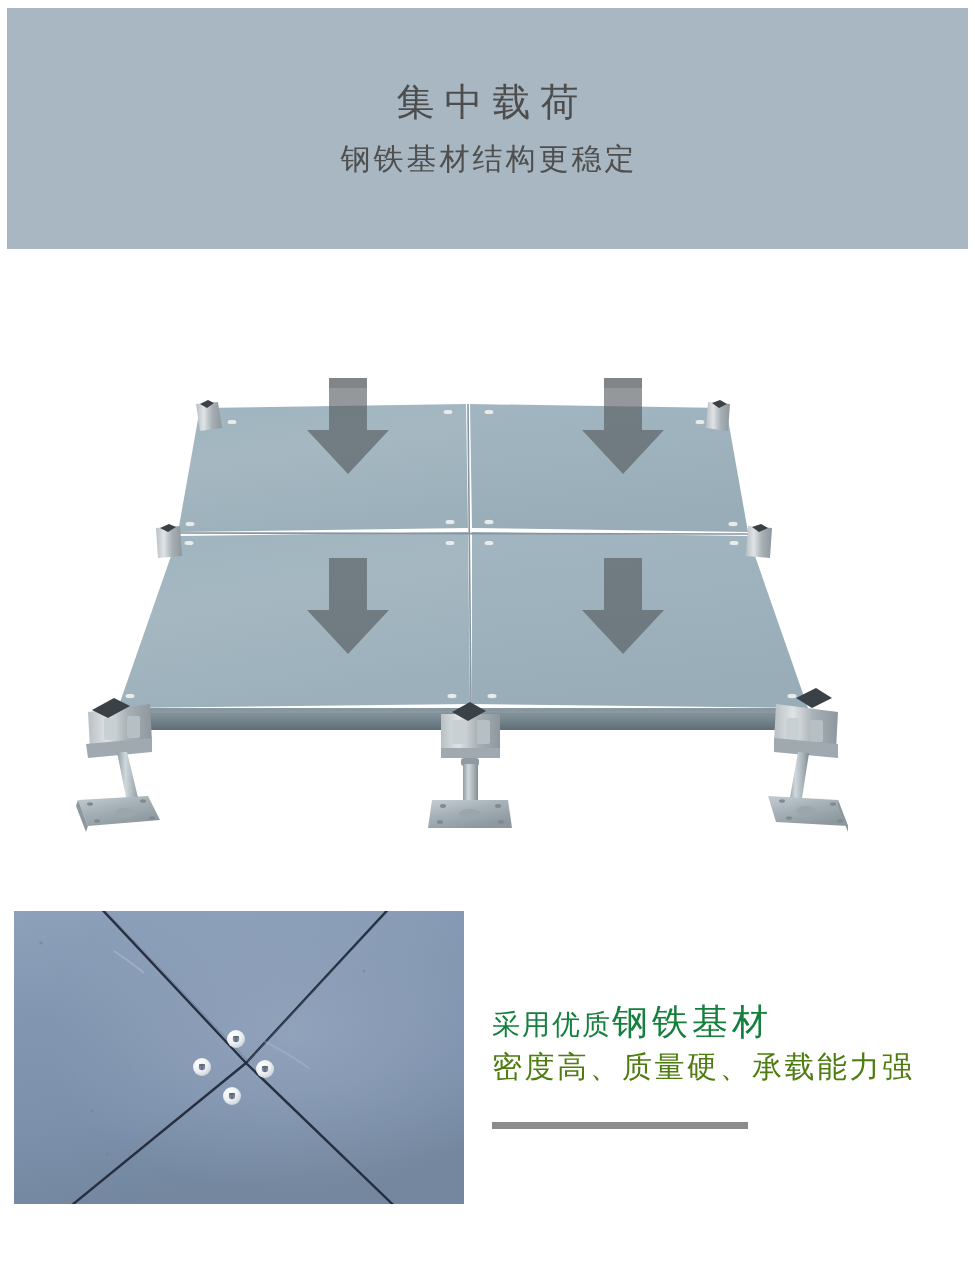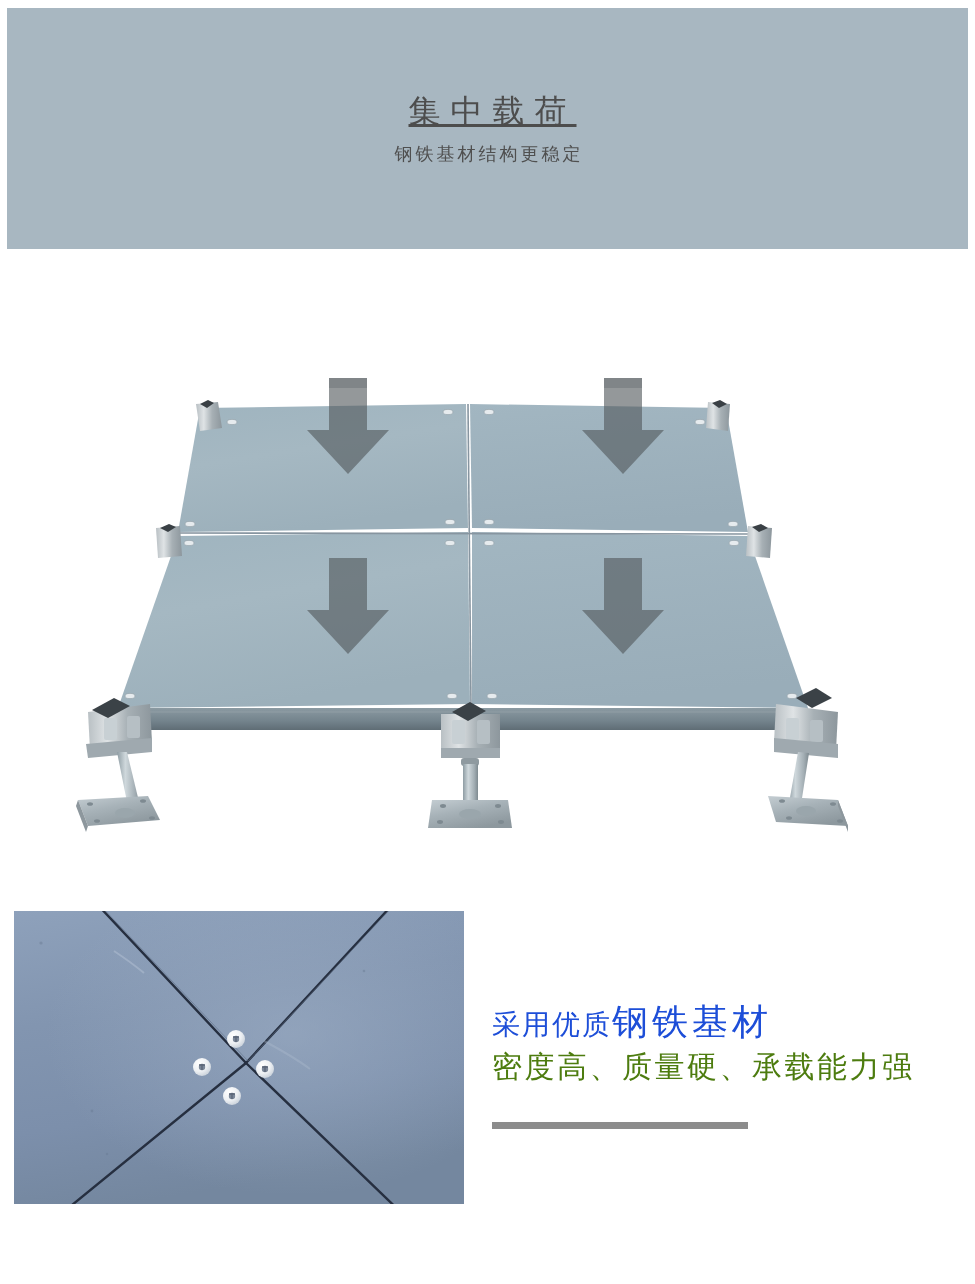--- a/index.html
+++ b/index.html
@@ -14,28 +14,27 @@
   
   .banner {
     position: absolute;
     left: 7px; top: 8px;
     width: 961px; height: 241px;
     background: #a8b7c1;
     display: flex; flex-direction: column;
     align-items: center; justify-content: center;
   }
   .banner-title {
-    font-size: 32px; color: #4d4d4d;
+    font-size: 38px; color: #4d4d4d;
     letter-spacing: 10px; text-indent: 10px;
     font-weight: 400; line-height: 1.25;
     margin-bottom: 12px;
-    text-decoration: underline;
   }
   .banner-sub {
-    font-size: 18px; color: #4f4f4f;
+    font-size: 30px; color: #4f4f4f;
     letter-spacing: 3px; text-indent: 3px;
     font-weight: 400; line-height: 1.3;
   }
 
   
   .hero { position: absolute; left: 0; top: 300px; width: 975px; height: 560px; }
   .hero svg { display: block; width: 975px; height: 560px; }
 
   
   .detail-photo {
@@ -47,21 +46,21 @@
   }
   .detail-photo svg { display:block; width:450px; height:293px; }
 
   .feature-text {
     position: absolute;
     left: 492px; top: 1004px;
     width: 470px;
   }
   .feature-line1 {
     white-space: nowrap;
-    color: #1d4ed8;
+    color: #15803d;
     line-height: 1.0;
     margin-bottom: 10px;
   }
   .feature-line1 .small {
     font-size: 28px; letter-spacing: 2px;
     vertical-align: baseline;
   }
   .feature-line1 .big {
     font-size: 36px; letter-spacing: 4px;
     vertical-align: baseline;

